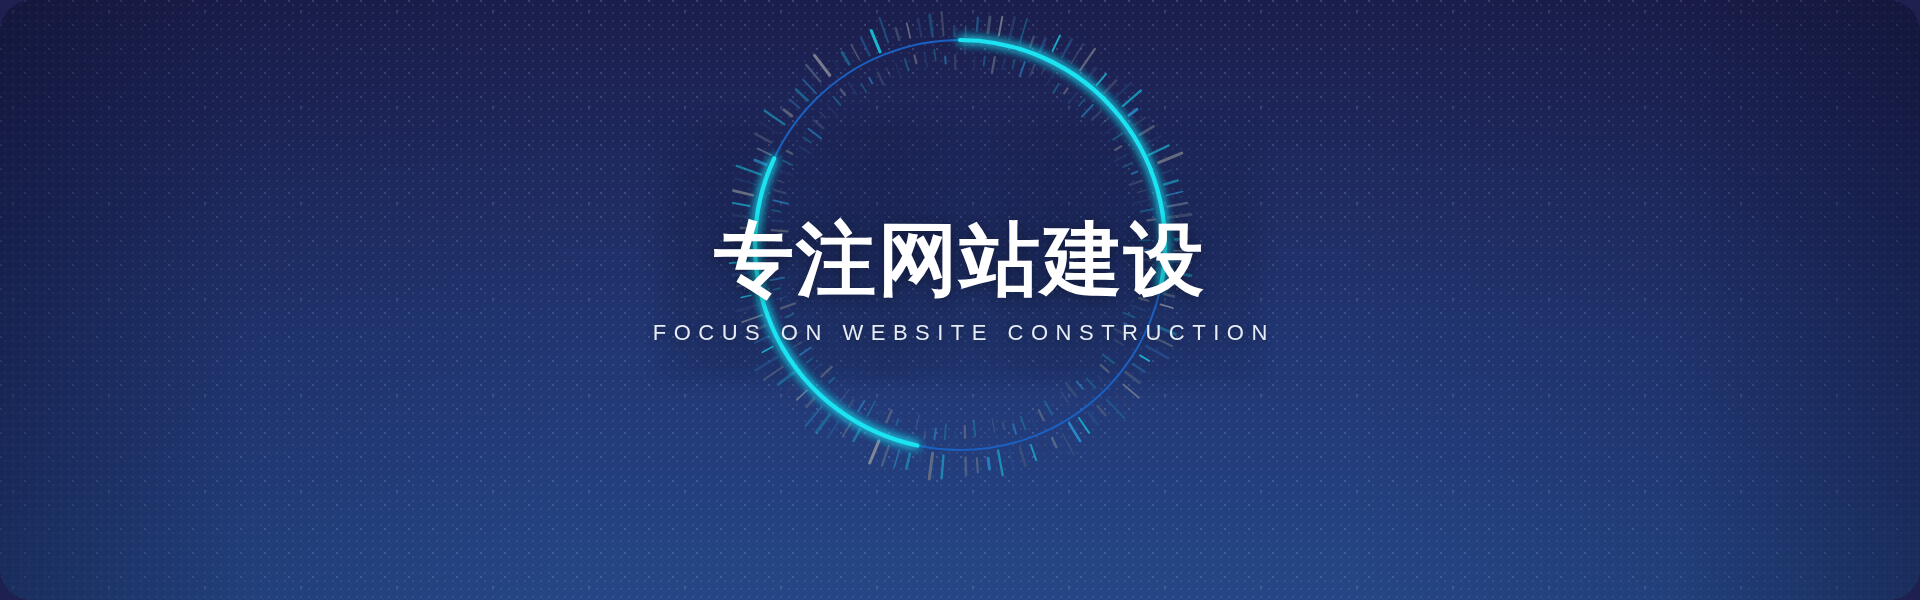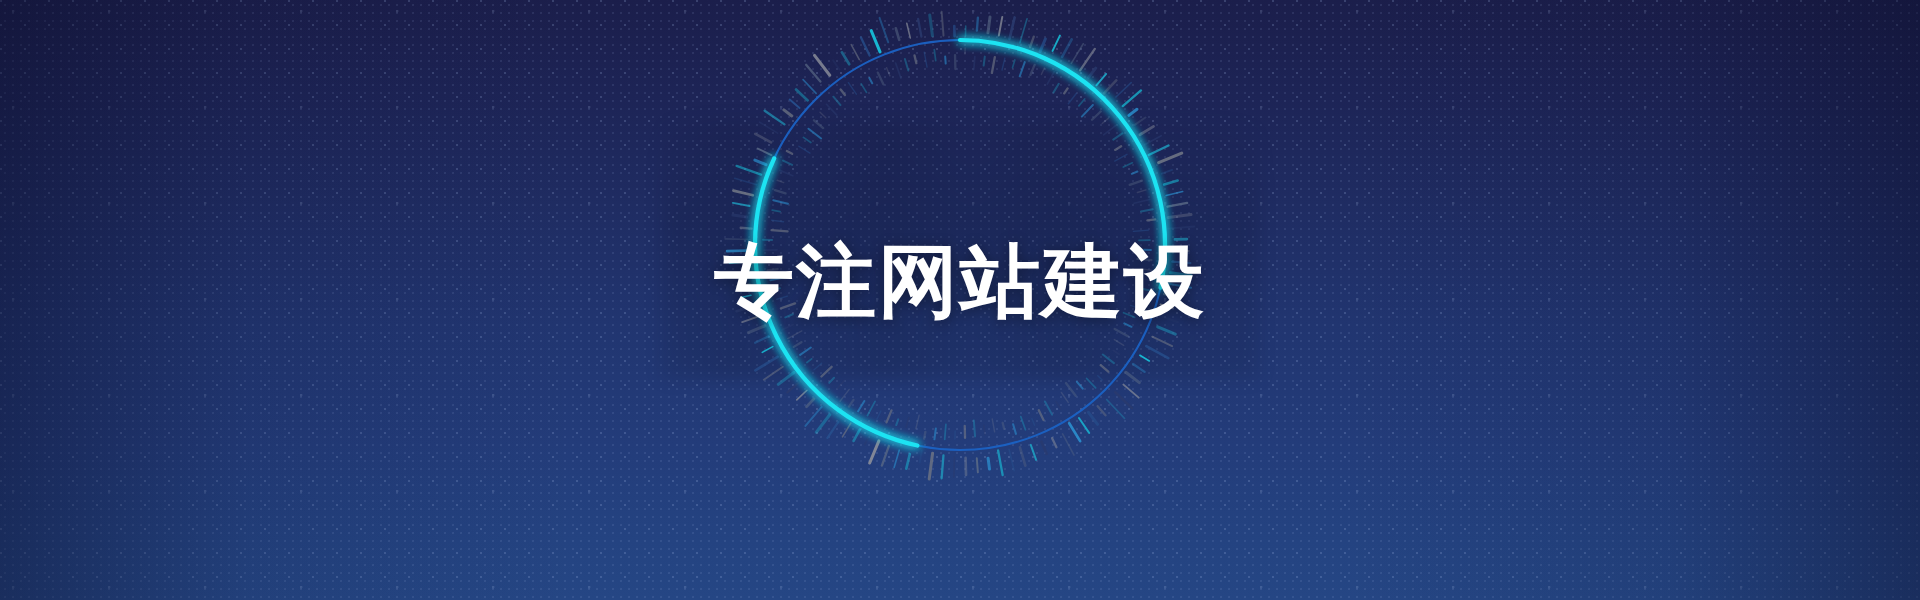--- a/index.html
+++ b/index.html
@@ -16,20 +16,21 @@
     overflow:hidden;
     background:
       linear-gradient(180deg,
         #1b1e4b 0%,
         #1d2456 16%,
         #1f2c62 34%,
         #213570 54%,
         #233c7a 74%,
         #244381 90%,
         #254684 100%);
+    border-radius: 32px;
   }
 
   
   .edge-shade {
     position:absolute; inset:0;
     background:
       linear-gradient(90deg,
         rgba(10,12,40,0.42) 0%,
         rgba(10,12,40,0.10) 13%,
         rgba(10,12,40,0.00) 30%,
@@ -403,15 +404,16 @@
 
     <circle cx="960" cy="245" r="205" fill="none" stroke="#1b62c4" stroke-width="2.1" opacity="0.95"></circle>
 
     <path id="arcTop" fill="none" stroke="#1fe3f2" stroke-width="4.2" stroke-linecap="round" filter="url(#cyanGlow)" d="M 960.00 40.00 A 205 205 0 0 1 1160.52 287.62"></path>
 
     <path id="arcBot" fill="none" stroke="#1fe3f2" stroke-width="4.2" stroke-linecap="round" filter="url(#cyanGlow)" d="M 917.38 445.52 A 205 205 0 0 1 774.21 158.36"></path>
   </svg>
 
   <div class="copy">
     <div class="headline">专注网站建设</div>
+    <div class="subline">FOCUS ON WEBSITE CONSTRUCTION</div>
   </div>
 
 </div>
 
 </body></html>

